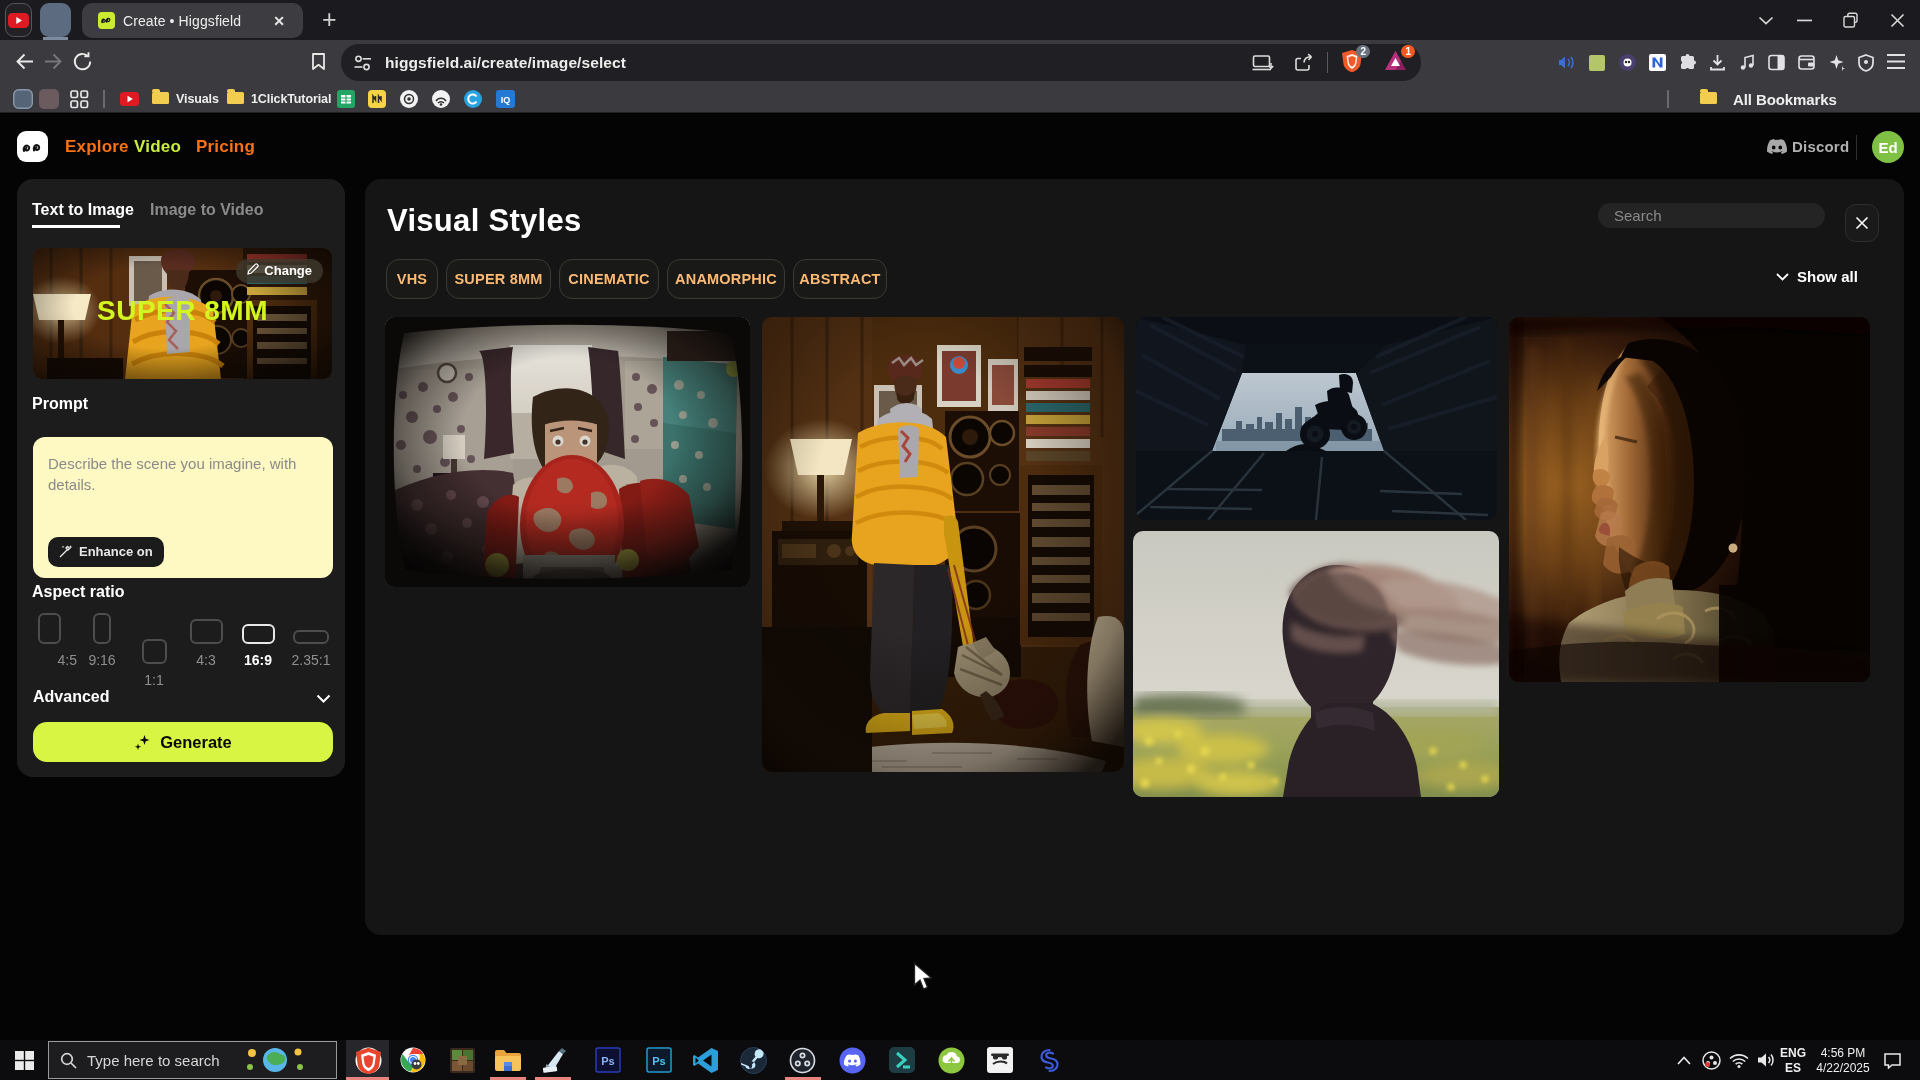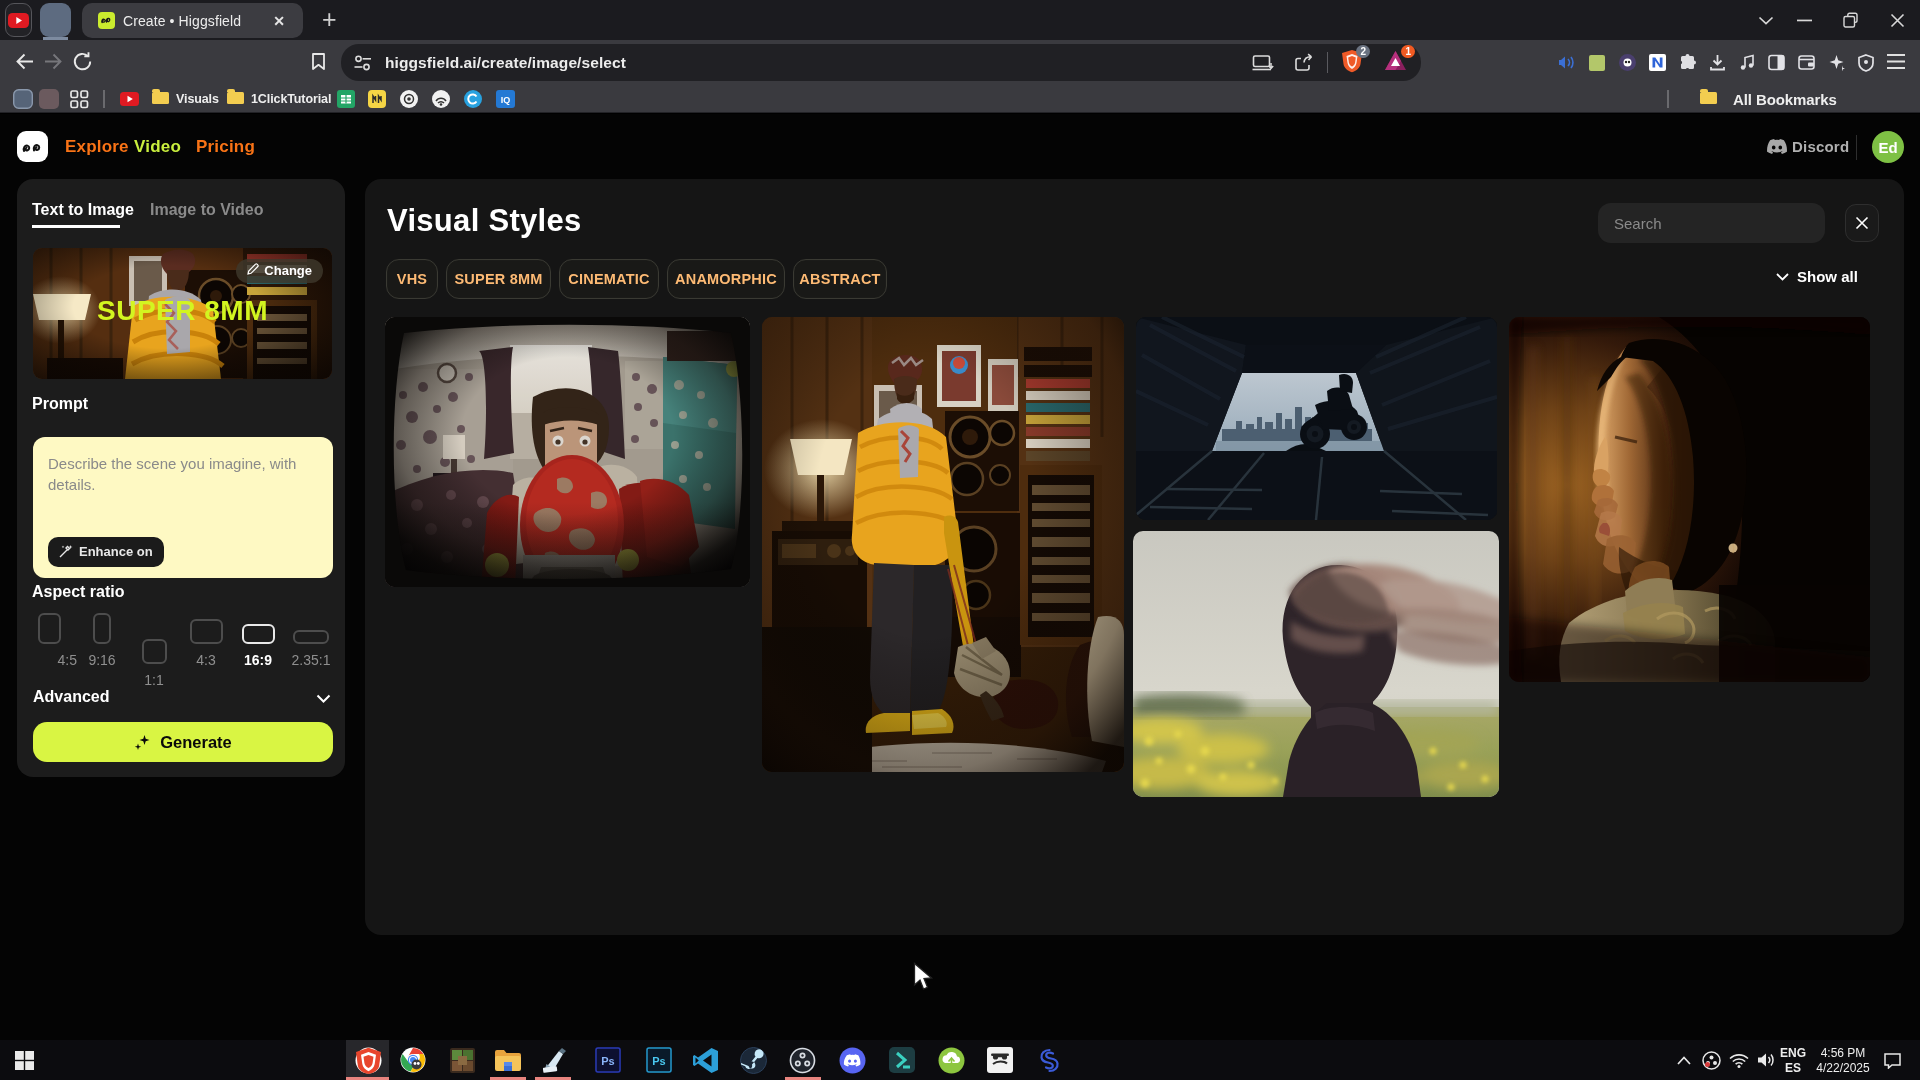--- a/index.html
+++ b/index.html
@@ -44,21 +44,21 @@
 .ptext { position:absolute; left:16px; top:258px; width:300px; height:141px; background:#fef9c3; border-radius:12px; color:#8a8a8a; font-size:15px; padding:16px 15px; line-height:1.4; }
 .enhance { position:absolute; left:15px; bottom:11px; background:#1b1b1b; color:#e8e8e8; font-size:13px; font-weight:700; padding:6px 11px; border-radius:10px; }
 .ar { position:absolute; width:56px; text-align:center; }
 .arwrap { height:33px; display:flex; align-items:flex-end; justify-content:center; }
 .arbox { border:2px solid #4d4d4d; border-radius:6px; }
 .arlab { margin-top:8px; color:#8f8f8f; font-size:14px; }
 .advanced { position:absolute; left:16px; top:509px; color:#fff; font-size:16px; font-weight:700; }
 .genbtn { position:absolute; left:16px; top:543px; width:300px; height:40px; background:#d9f543; border-radius:14px; color:#0a0a0a; font-size:16.5px; font-weight:700; display:flex; align-items:center; justify-content:center; gap:9px; }
 
 .vstitle { position:absolute; left:22px; top:24px; color:#fff; font-size:31px; font-weight:700; letter-spacing:.3px; }
-.search { position:absolute; left:1233px; top:24px; width:227px; height:40px; background:#242424; border-radius:13px; color:#8a8a8a; font-size:15px; display:flex; align-items:center; padding-left:16px; }
+.search { position:absolute; left:1233px; top:24px; width:227px; height:25px; background:#242424; border-radius:13px; color:#8a8a8a; font-size:15px; display:flex; align-items:center; padding-left:16px; }
 .closex { position:absolute; left:1480px; top:25px; width:34px; height:38px; border:1px solid #2e2e2e; border-radius:11px; background:#1a1a1a; display:flex; align-items:center; justify-content:center; }
 .pill { position:absolute; top:81px; height:38px; border:1px solid #39393315; outline:1px solid #3a3a33; border-radius:12px; color:#fdba74; font-size:14.5px; font-weight:700; display:flex; align-items:center; justify-content:center; background:#191917; letter-spacing:.2px; }
 .showall { position:absolute; left:1411px; top:89px; color:#fff; font-size:15px; font-weight:700; display:flex; align-items:center; gap:8px; }
 .card { position:absolute; border-radius:10px; overflow:hidden; background:#111; }
 .card svg { display:block; }
 
 
 #taskbar { position:absolute; left:0; top:1040px; width:1920px; height:40px; background:#0c0c0f; }
 .tsearch { position:absolute; left:48px; top:1px; width:289px; height:38px; background:#1d1d1f; border:1.5px solid #9a9a9a; display:flex; align-items:center; color:#d6d6d6; font-size:15px; }
 .tk { position:absolute; top:6px; width:28px; height:28px; display:flex; align-items:center; justify-content:center; }
@@ -857,20 +857,33 @@
     <div class="tk" style="left:10px;">
         <svg width="19" height="19" viewBox="0 0 19 19">
           <g fill="#eaeaea">
             <rect x="0" y="0" width="8.8" height="8.8"></rect>
             <rect x="10.2" y="0" width="8.8" height="8.8"></rect>
             <rect x="0" y="10.2" width="8.8" height="8.8"></rect>
             <rect x="10.2" y="10.2" width="8.8" height="8.8"></rect>
           </g>
         </svg>
       </div>
+    <div class="tsearch"><svg width="17" height="17" viewBox="0 0 17 17" style="margin:0 10px 0 11px;">
+          <circle cx="7" cy="7" r="5.3" fill="none" stroke="#d6d6d6" stroke-width="1.7"></circle>
+          <line x1="11" y1="11" x2="16" y2="16" stroke="#d6d6d6" stroke-width="1.7"></line>
+        </svg>Type here to search
+      <svg width="62" height="30" viewBox="0 0 62 30" style="margin-left:24px;">
+          <circle cx="31" cy="15" r="12" fill="#58b6e8"></circle>
+          <path d="M24 10 c3 -3 7 -4 10 -2 c3 2 6 1 7 4 c1 3 -1 6 -4 7 c-3 1 -8 2 -11 -1 c-3 -3 -4 -5 -2 -8" fill="#4cae54"></path>
+          <circle cx="8" cy="8" r="4" fill="#f6c445"></circle>
+          <circle cx="54" cy="7" r="3.5" fill="#f6c445"></circle>
+          <circle cx="6" cy="22" r="3" fill="#8bc34a"></circle>
+          <circle cx="56" cy="22" r="3" fill="#8bc34a"></circle>
+        </svg>
+    </div>
     <div style="position:absolute; left:346px; top:0; width:43px; height:40px; background:#27272b;"></div>
     <div class="tk" style="left:354px;">
         <svg width="27" height="27" viewBox="0 0 27 27">
           <circle cx="13.5" cy="13.5" r="13" fill="#fff"></circle>
           <path d="M13.5 .8 L26 5 L24.2 18.5 C23.5 23.5 18.5 26 13.5 27 C8.5 26 3.5 23.5 2.8 18.5 L1 5 Z" fill="#e8452c"></path>
           <path d="M13.5 5 l7.5 2.7 l-1.3 9.3 c-.6 3.8 -3.4 6 -6.2 7.2 c-2.8 -1.2 -5.6 -3.4 -6.2 -7.2 L6 7.7 Z" fill="#fff"></path>
           <path d="M13.5 8 l5 1.8 l-.9 6.3 c-.4 2.6 -2.3 4.1 -4.1 5 c-1.8 -.9 -3.7 -2.4 -4.1 -5 l-.9 -6.3 Z" fill="#e8452c"></path>
         </svg>
       </div>
     <div class="tk" style="left:399px;">

